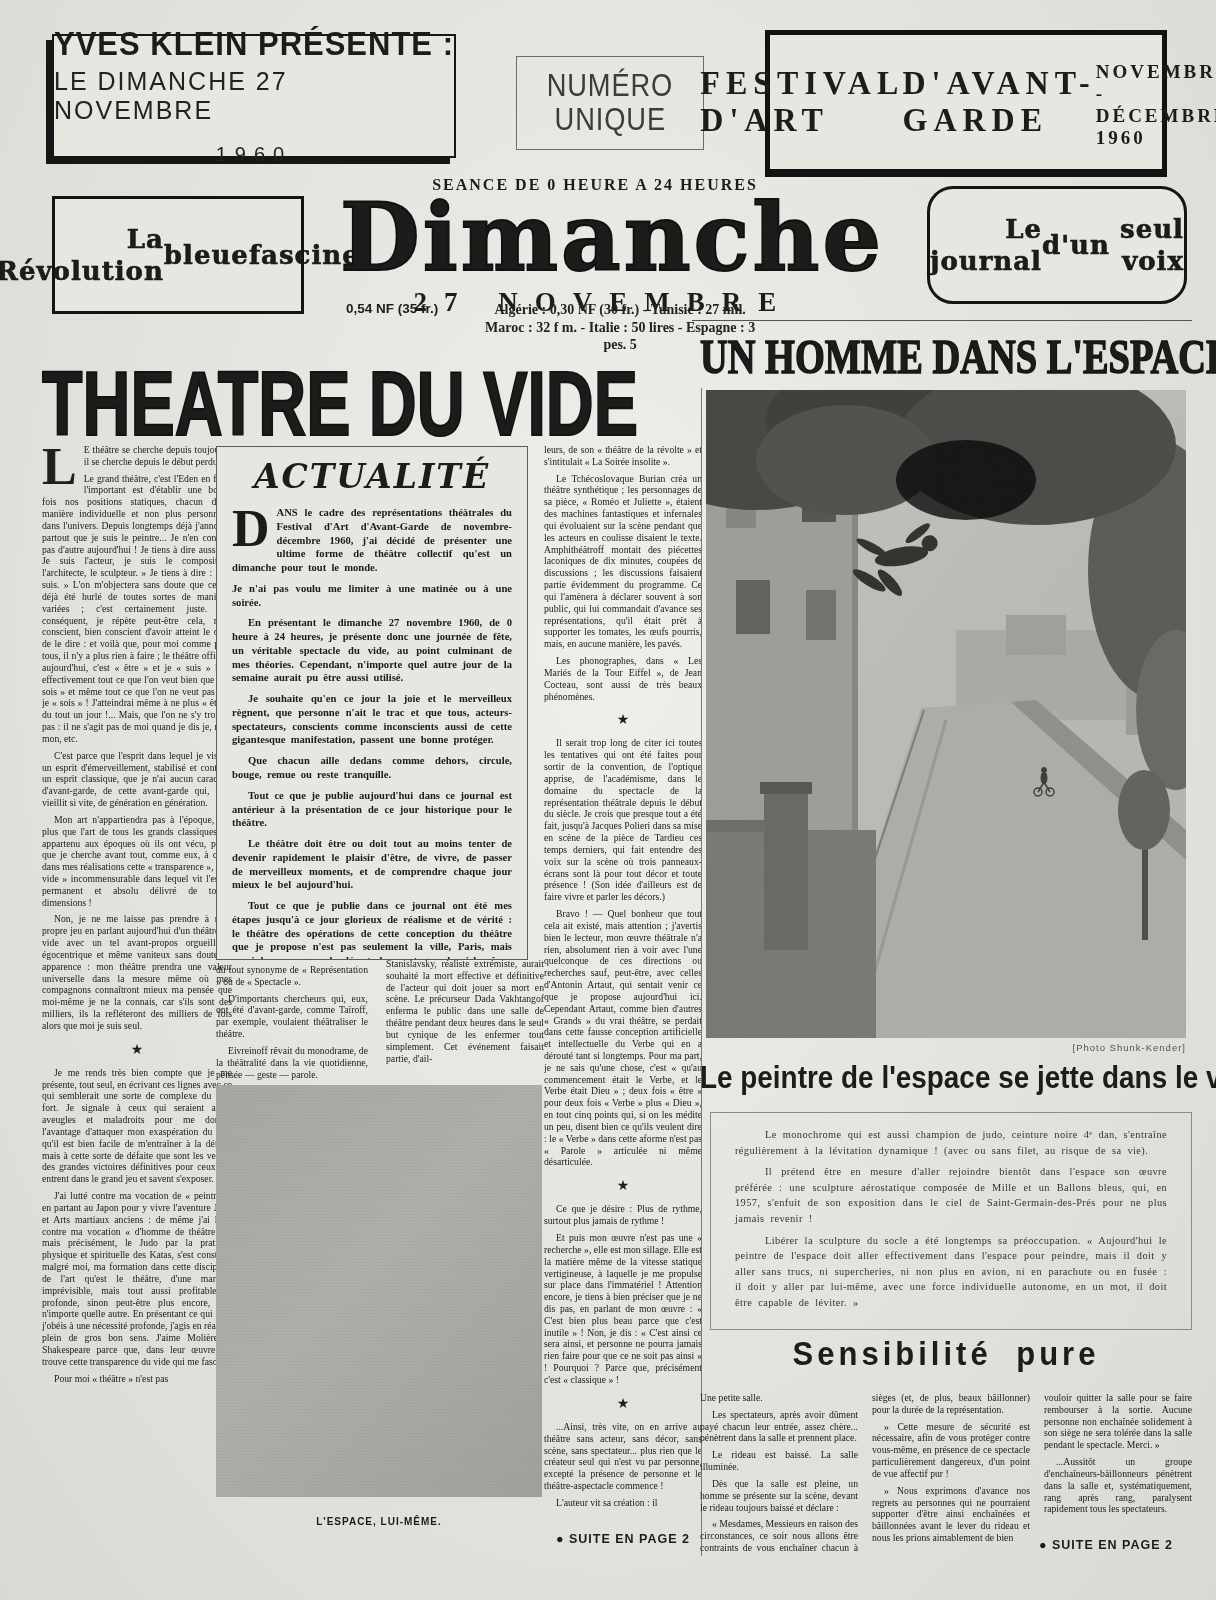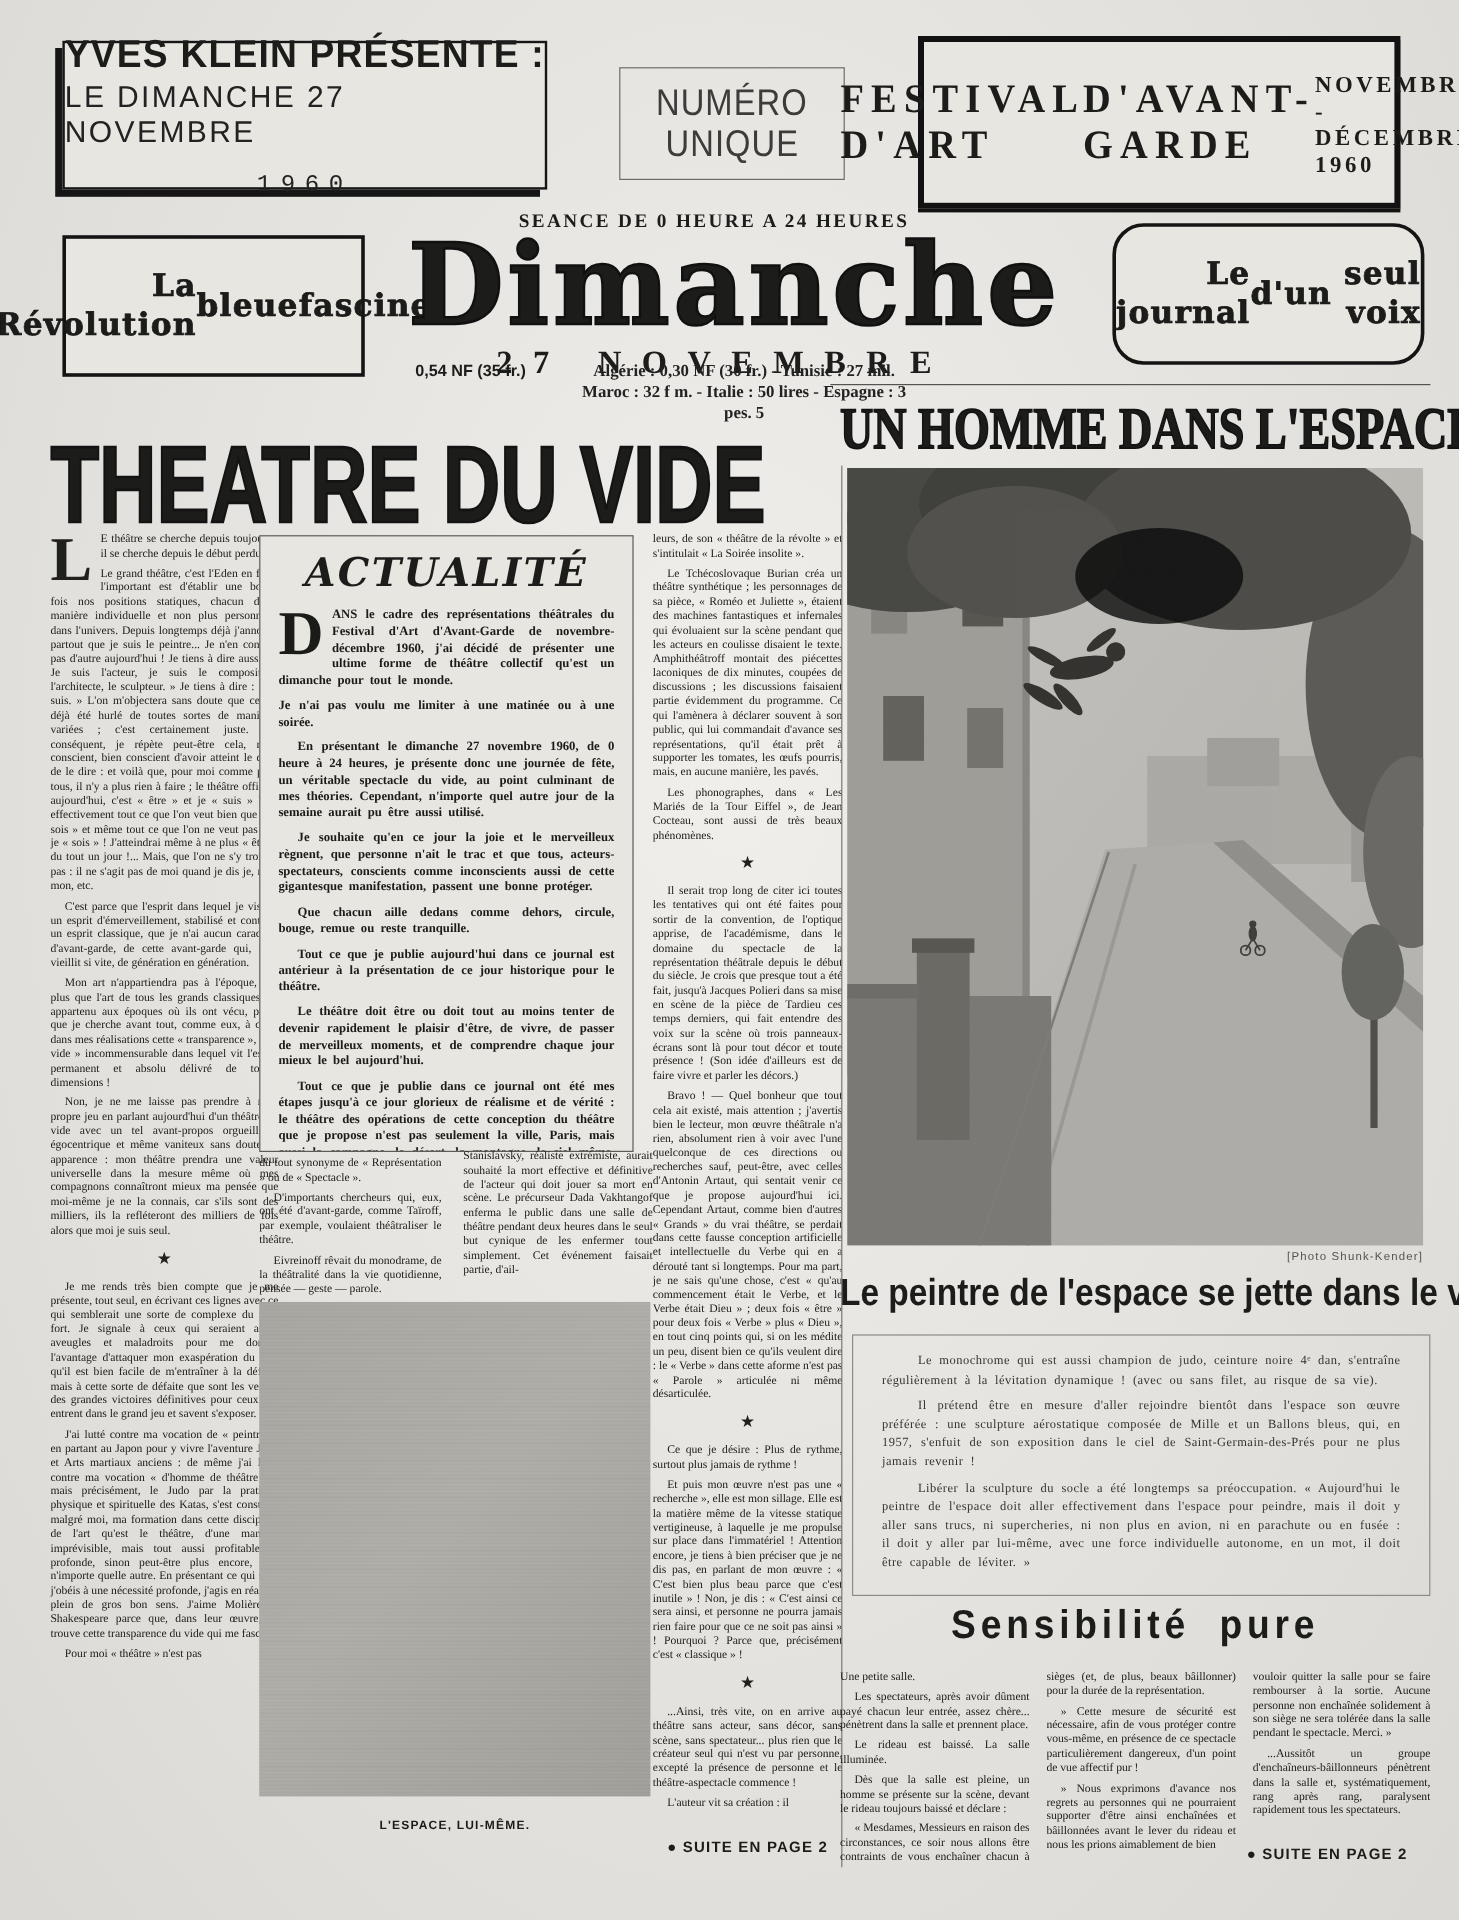--- a/index.html
+++ b/index.html
@@ -5,21 +5,21 @@
   html,body{margin:0;padding:0;}
   body{background:#b9b7b2;font-family:"Liberation Serif",serif;color:#1c1c1a;}
   #page{position:relative;width:1216px;height:1600px;margin:0 auto;background:#e8e6e1;overflow:hidden;
         background-image:radial-gradient(ellipse at 50% 40%, rgba(255,255,255,.35), rgba(0,0,0,.06));}
 
   
   .presenter-box{position:absolute;left:52px;top:34px;width:400px;height:120px;border:2px solid #161616;
      box-shadow:-6px 6px 0 #161616;display:flex;flex-direction:column;align-items:center;justify-content:center;background:#e8e6e1;}
   .presenter-l1{font-family:"Liberation Sans",sans-serif;font-weight:bold;font-size:31px;letter-spacing:1px;transform:scaleY(1.05);}
   .presenter-l2{font-family:"Liberation Sans",sans-serif;font-size:25px;letter-spacing:2px;margin-top:4px;color:#222;}
-  .presenter-l3{font-family:Liberation Mono, monospace;font-size:20px;letter-spacing:8px;margin-top:18px;color:#222;}
+  .presenter-l3{font-family:Liberation Sans, sans-serif;font-size:20px;letter-spacing:8px;margin-top:18px;color:#222;}
 
   .numero-box{position:absolute;left:516px;top:56px;width:186px;height:92px;border:1px solid #6d6b67;
      display:flex;flex-direction:column;align-items:center;justify-content:center;color:#3d3c3a;}
   .numero-box div{font-family:"Liberation Sans",sans-serif;font-size:31px;letter-spacing:1px;transform:scaleX(.88);line-height:1.1;}
 
   .festival-box{position:absolute;left:765px;top:30px;width:392px;height:134px;border:5px solid #121212;
      display:flex;align-items:center;justify-content:center;background:#e8e6e1;box-shadow:0 3px 0 #121212;}
   .festival-l1,.festival-l2{font-family:"Liberation Serif",serif;font-weight:bold;font-size:32px;letter-spacing:6px;line-height:1.12;transform:scaleY(1.05);}
   .festival-l3{font-family:"Liberation Serif",serif;font-weight:bold;font-size:19px;letter-spacing:3px;margin-top:5px;}
 

